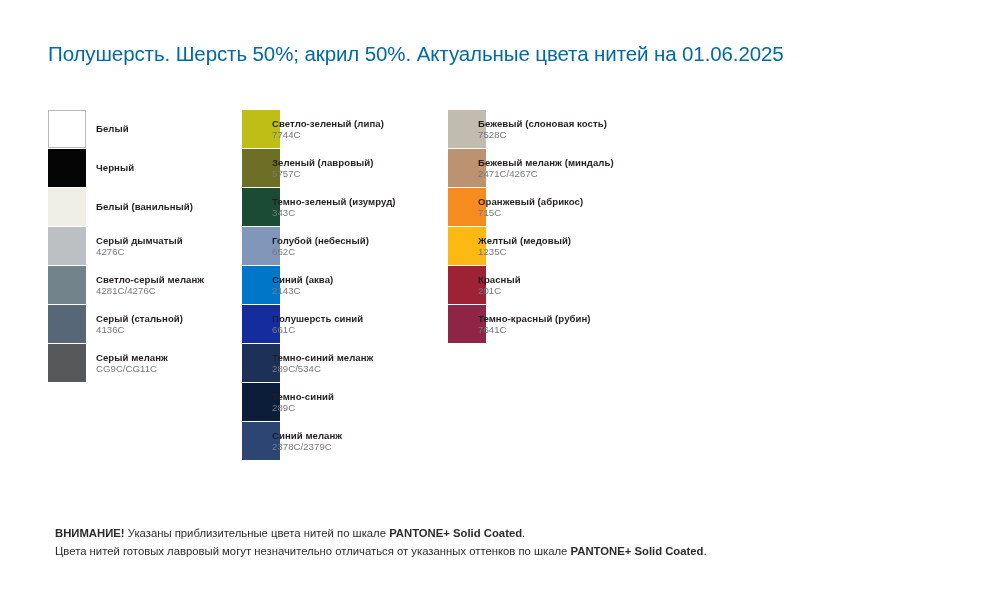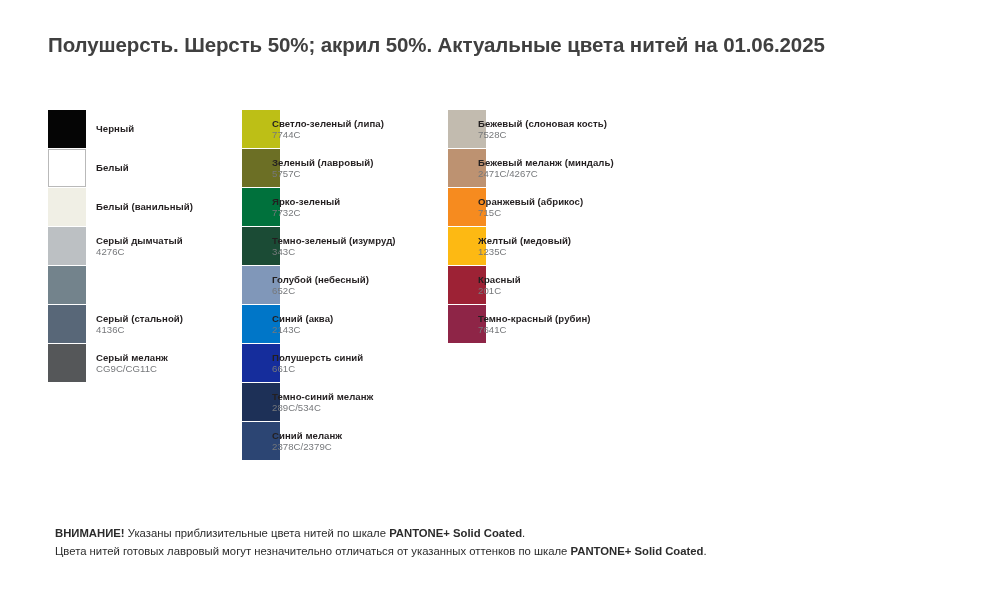--- a/index.html
+++ b/index.html
@@ -19,25 +19,25 @@
   .page {
     position: absolute;
     inset: 0;
     background: #ffffff;
   }
 
   
   .title {
     position: absolute;
     left: 48px;
-    top: 33px;
+    top: 42px;
     font-size: 20.5px;
-    font-weight: bold;
+    font-weight: normal;
     letter-spacing: -0.1px;
-    color: #404040;
+    color: #0369a1;
     white-space: nowrap;
   }
 
   
   .columns {
     position: absolute;
     left: 0;
     top: 110px;
     width: 1000px;
   }
@@ -111,46 +111,50 @@
 </head>
 <body>
 
 <div class="page">
 
   <div class="title">Полушерсть. Шерсть 50%; акрил 50%. Актуальные цвета нитей на 01.06.2025</div>
 
   <div class="columns" id="columns">
       <div class="column col-0">
         <div class="swatch-row">
+          <div class="chip outlined" style="background: rgb(255, 255, 255);"></div>
+          <div class="labels">
+            <div class="sw-name">Белый</div>
+          </div>
+        </div>
+        <div class="swatch-row">
           <div class="chip" style="background: rgb(5, 5, 5);"></div>
           <div class="labels">
             <div class="sw-name">Черный</div>
-          </div>
-        </div>
-        <div class="swatch-row">
-          <div class="chip outlined" style="background: rgb(255, 255, 255);"></div>
-          <div class="labels">
-            <div class="sw-name">Белый</div>
           </div>
         </div>
         <div class="swatch-row">
           <div class="chip" style="background: rgb(240, 239, 229);"></div>
           <div class="labels">
             <div class="sw-name">Белый (ванильный)</div>
           </div>
         </div>
         <div class="swatch-row">
           <div class="chip" style="background: rgb(188, 192, 195);"></div>
           <div class="labels">
             <div class="sw-name">Серый дымчатый</div>
             <div class="sw-code">4276C</div>
           </div>
         </div>
         <div class="swatch-row">
           <div class="chip" style="background: rgb(115, 131, 140);"></div>
+          <div class="labels">
+            <div class="sw-name">Светло-серый меланж</div>
+            <div class="sw-code">4281C/4276C</div>
+          </div>
         </div>
         <div class="swatch-row">
           <div class="chip" style="background: rgb(88, 103, 120);"></div>
           <div class="labels">
             <div class="sw-name">Серый (стальной)</div>
             <div class="sw-code">4136C</div>
           </div>
         </div>
         <div class="swatch-row">
           <div class="chip" style="background: rgb(85, 87, 89);"></div>
@@ -169,27 +173,20 @@
           </div>
         </div>
         <div class="swatch-row">
           <div class="chip" style="background: rgb(108, 111, 37);"></div>
           <div class="labels">
             <div class="sw-name">Зеленый (лавровый)</div>
             <div class="sw-code">5757C</div>
           </div>
         </div>
         <div class="swatch-row">
-          <div class="chip" style="background: rgb(0, 113, 60);"></div>
-          <div class="labels">
-            <div class="sw-name">Ярко-зеленый</div>
-            <div class="sw-code">7732C</div>
-          </div>
-        </div>
-        <div class="swatch-row">
           <div class="chip" style="background: rgb(27, 75, 53);"></div>
           <div class="labels">
             <div class="sw-name">Темно-зеленый (изумруд)</div>
             <div class="sw-code">343C</div>
           </div>
         </div>
         <div class="swatch-row">
           <div class="chip" style="background: rgb(128, 151, 185);"></div>
           <div class="labels">
             <div class="sw-name">Голубой (небесный)</div>
@@ -208,20 +205,27 @@
           <div class="labels">
             <div class="sw-name">Полушерсть синий</div>
             <div class="sw-code">661C</div>
           </div>
         </div>
         <div class="swatch-row">
           <div class="chip" style="background: rgb(29, 48, 87);"></div>
           <div class="labels">
             <div class="sw-name">Темно-синий меланж</div>
             <div class="sw-code">289C/534C</div>
+          </div>
+        </div>
+        <div class="swatch-row">
+          <div class="chip" style="background: rgb(11, 29, 56);"></div>
+          <div class="labels">
+            <div class="sw-name">Темно-синий</div>
+            <div class="sw-code">289C</div>
           </div>
         </div>
         <div class="swatch-row">
           <div class="chip" style="background: rgb(44, 69, 115);"></div>
           <div class="labels">
             <div class="sw-name">Синий меланж</div>
             <div class="sw-code">2378C/2379C</div>
           </div>
         </div>
       </div>

